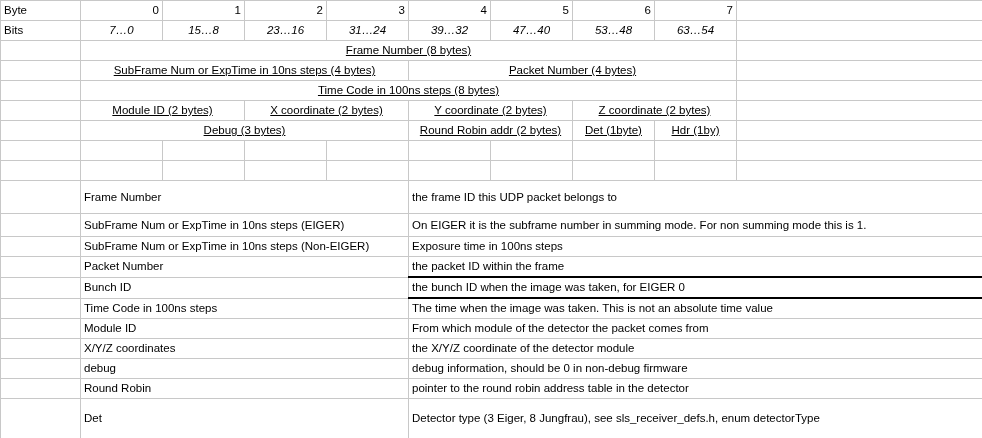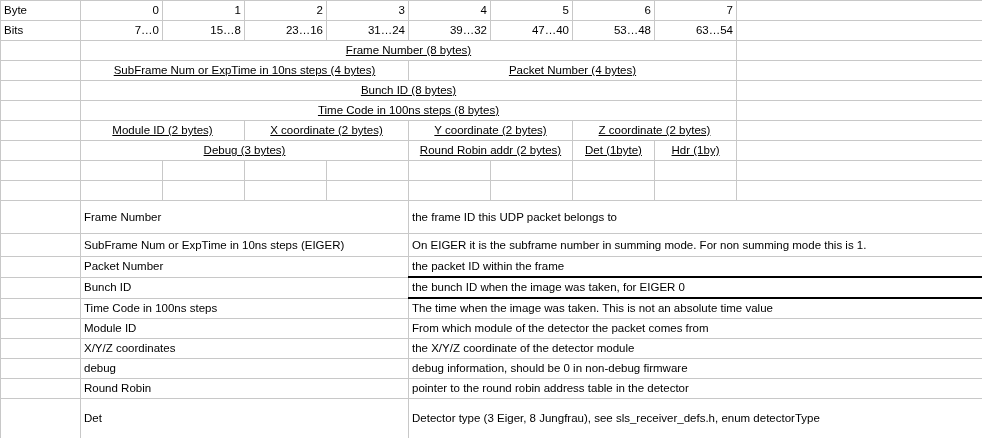--- a/index.html
+++ b/index.html
@@ -40,21 +40,21 @@
   table.grid td.first { border-left: 1px solid #c8c8c8; }
   td.nogrid-r { border-right: none; }
 
   
   td.box {
     border: 1px solid #000000;
     text-align: center;
     text-decoration: underline;
   }
   td.hdr-num { text-align: right; }
-  td.hdr-bits { text-align: right; }
+  td.hdr-bits { text-align: center; font-style: italic; }
   .thickline {
     border-top: 2px solid #000000 !important;
     border-bottom: 2px solid #000000 !important;
   }
 </style>
 </head>
 <body>
 
 <div class="sheet">
   <table class="grid">
@@ -104,25 +104,20 @@
       <td></td>
     </tr>
 
     <tr>
       <td class="first"></td>
       <td class="box" colspan="4">SubFrame Num or ExpTime in 10ns steps (4 bytes)</td>
       <td class="box" colspan="4">Packet Number (4 bytes)</td>
       <td></td>
     </tr>
 
-    <tr>
-      <td class="first"></td>
-      <td class="box" colspan="8">Bunch ID (8 bytes)</td>
-      <td></td>
-    </tr>
 
     <tr>
       <td class="first"></td>
       <td class="box" colspan="8">Time Code in 100ns steps (8 bytes)</td>
       <td></td>
     </tr>
 
     <tr>
       <td class="first"></td>
       <td class="box" colspan="2">Module ID (2 bytes)</td>
@@ -171,20 +166,25 @@
       <td class="nogrid-r" colspan="4">Frame Number</td>
       <td colspan="5">the frame ID this UDP packet belongs to</td>
     </tr>
     <tr style="height:23px">
       <td class="first"></td>
       <td class="nogrid-r" colspan="4">SubFrame Num or ExpTime in 10ns steps (EIGER)</td>
       <td colspan="5">On EIGER it is the subframe number in summing mode. For non summing mode this is 1.</td>
     </tr>
     <tr>
       <td class="first"></td>
+      <td class="nogrid-r" colspan="4">SubFrame Num or ExpTime in 10ns steps (Non-EIGER)</td>
+      <td colspan="5">Exposure time in 100ns steps</td>
+    </tr>
+    <tr>
+      <td class="first"></td>
       <td class="nogrid-r" colspan="4">Packet Number</td>
       <td colspan="5">the packet ID within the frame</td>
     </tr>
     <tr>
       <td class="first"></td>
       <td class="nogrid-r" colspan="4">Bunch ID</td>
       <td class="thickline" colspan="5">the bunch ID when the image was taken, for EIGER 0</td>
     </tr>
     <tr>
       <td class="first"></td>

